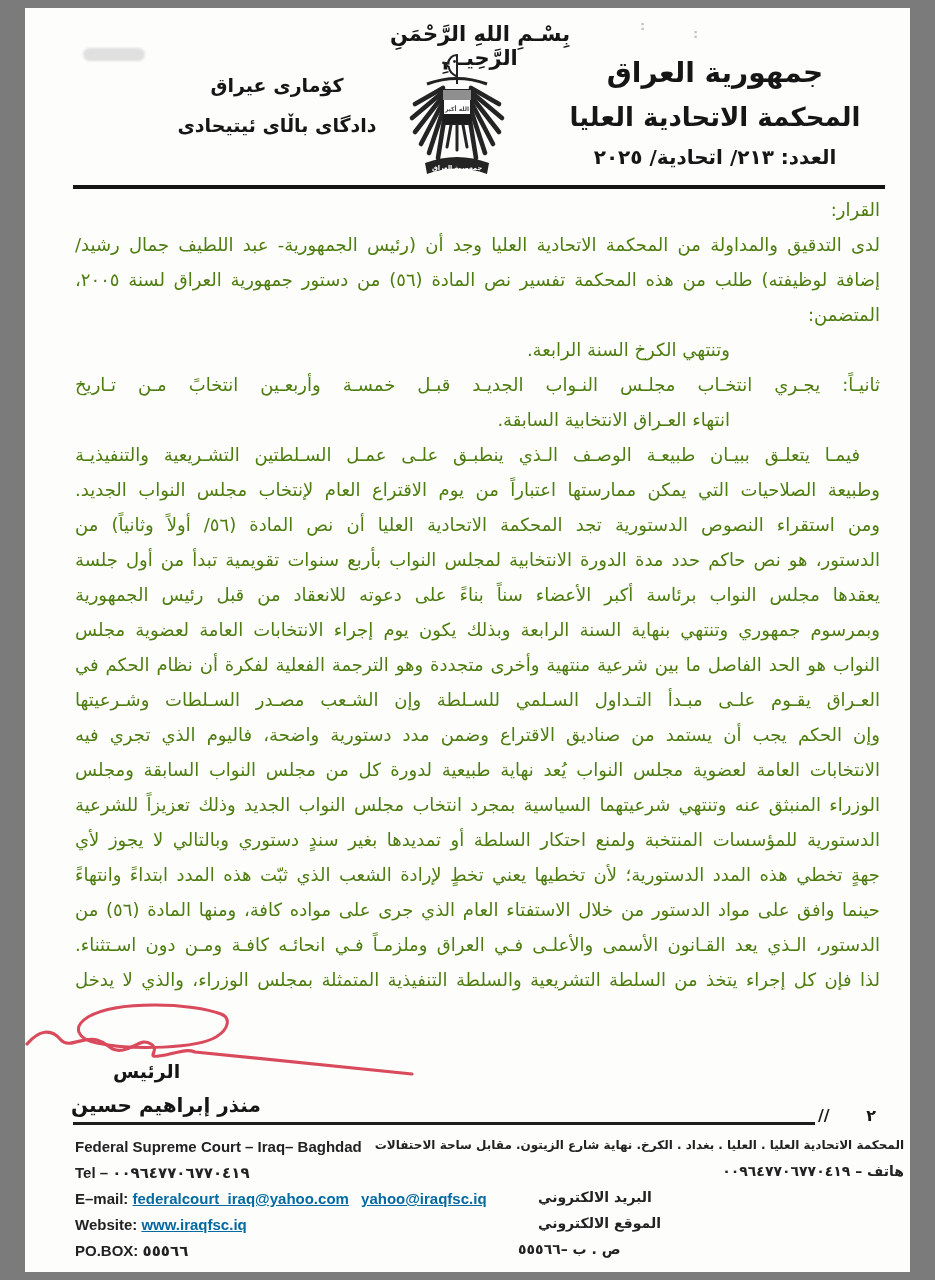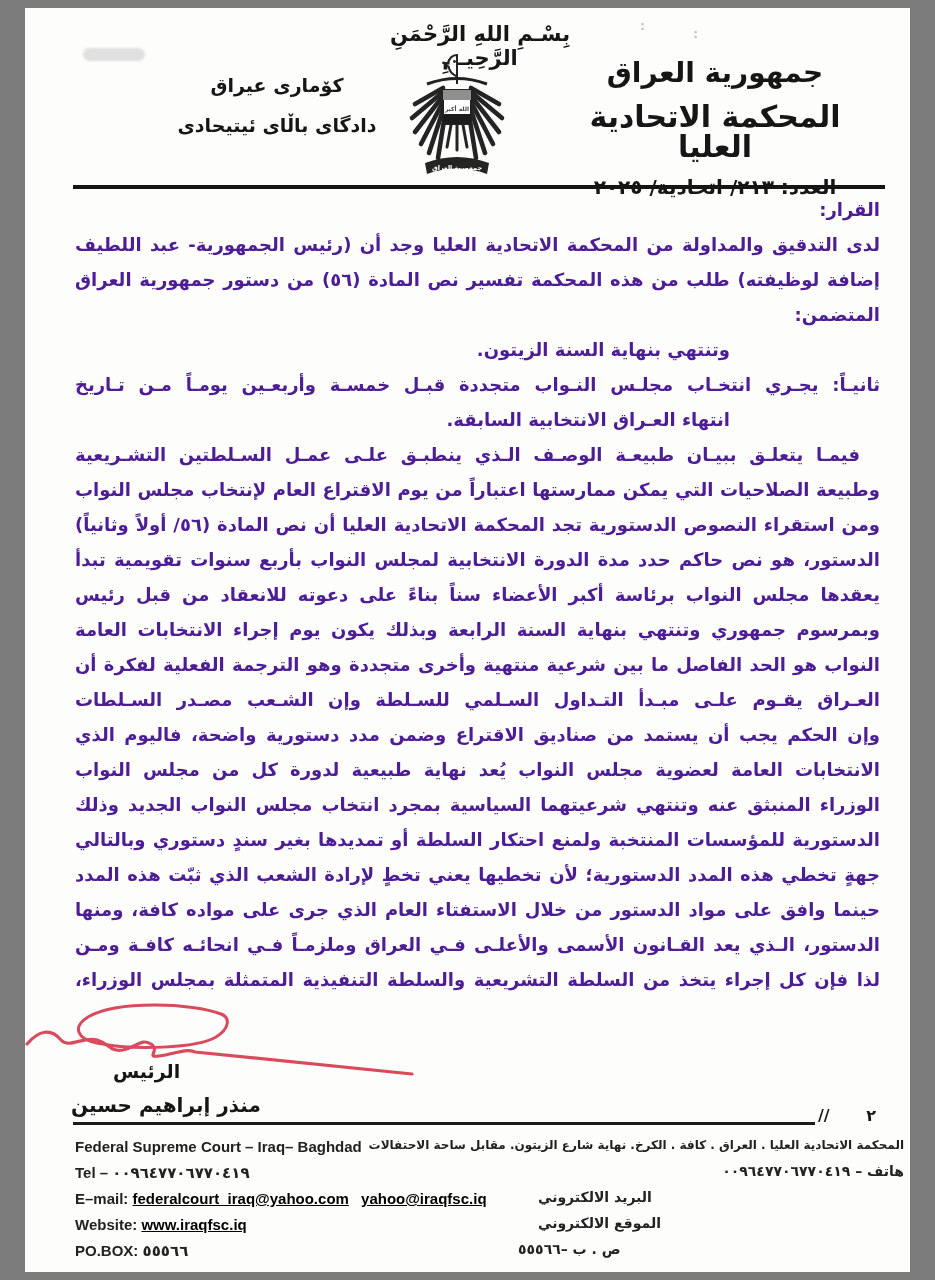--- a/index.html
+++ b/index.html
@@ -5,51 +5,51 @@
   html,body{margin:0;padding:0;}
   body{width:935px;height:1280px;background:#7b7b7b;position:relative;overflow:hidden;
        font-family:"DejaVu Sans",sans-serif;}
   .page{position:absolute;left:25px;top:8px;width:885px;height:1264px;background:#fdfdfb;}
   .ar{font-family:"DejaVu Sans",sans-serif;font-weight:bold;color:#161616;direction:rtl;}
 
   
   .bismillah{position:absolute;top:14px;left:330px;width:250px;text-align:center;font-size:21px;}
   .hdr-right{position:absolute;top:48px;left:540px;width:300px;text-align:center;}
   .hdr-right .hr1{font-size:28px;line-height:34px;}
-  .hdr-right .hr2{font-size:30px;line-height:30px;margin-top:12px;text-align:center;}
+  .hdr-right .hr2{font-size:26px;line-height:30px;margin-top:12px;text-align:center;}
   .hdr-right .hr3{font-size:20px;line-height:26px;margin-top:12px;}
   .hdr-left{position:absolute;top:66px;left:126px;width:252px;text-align:center;font-size:19px;}
   .hdr-left .hl2{margin-top:18px;}
   .emblem{position:absolute;top:42px;left:372px;}
   .hrule{position:absolute;top:177px;left:48px;width:812px;height:4px;background:#151515;}
   .mark{position:absolute;color:#c4c4c4;font-size:13px;font-weight:bold;}
   .smudge{position:absolute;top:40px;left:58px;width:62px;height:13px;background:#e0e0e0;
           border-radius:7px;filter:blur(1px);}
 
   
   .body-text{position:absolute;top:184px;left:50px;width:805px;direction:rtl;
-             font-size:18px;line-height:35px;font-weight:bold;color:#4c1d95;}
+             font-size:18px;line-height:35px;font-weight:normal;color:#4d7c0f;}
   .bl{height:35px;overflow:hidden;}
   .j{text-align:justify;text-align-last:justify;}
   .cont{padding-right:150px;}
 
   
   .sig-title{position:absolute;top:1052px;left:88px;font-size:19px;}
   .sig-name{position:absolute;top:1085px;left:46px;font-size:20px;}
   .sig-svg{position:absolute;left:0;top:0;pointer-events:none;}
 
   
   .pagenum{position:absolute;top:1098px;left:793px;width:58px;display:flex;
            justify-content:space-between;direction:ltr;font-size:16px;font-weight:bold;color:#1a1a1a;}
   .fsep{position:absolute;top:1114px;left:48px;width:742px;height:3px;background:#1d1d1d;}
   .footer-en{position:absolute;top:1130px;left:50px;width:430px;
              font-family:"Liberation Sans","DejaVu Sans",sans-serif;font-weight:bold;
              font-size:15px;color:#222;}
   .footer-en .fl{line-height:18px;margin-bottom:8px;}
-  .footer-en a{color:#000000;text-decoration:underline;}
+  .footer-en a{color:#0369a1;text-decoration:underline;}
   .footer-ar{position:absolute;top:1128px;right:6px;width:500px;direction:rtl;text-align:right;
              font-weight:bold;color:#222;}
   .footer-ar .fl{line-height:18px;margin-bottom:8px;font-size:14px;}
   .footer-ar .addr{font-size:12px;white-space:nowrap;}
   .footer-ar .ind134{padding-left:134px;text-align:left;direction:rtl;}
   .footer-ar .ind114{padding-left:114px;text-align:left;direction:rtl;}
 </style>
 </head>
 <body>
 
@@ -105,22 +105,22 @@
     <text x="60" y="119.5" font-size="6.5" text-anchor="middle" fill="#ffffff" font-family="DejaVu Sans, sans-serif" font-weight="bold">جمهورية العراق</text>
   </svg>
 
   <div class="hrule"></div>
 
   <div class="body-text ar">
     <div class="bl">القرار:</div>
     <div class="bl j">لدى التدقيق والمداولة من المحكمة الاتحادية العليا وجد أن (رئيس الجمهورية- عبد اللطيف جمال رشيد/</div>
     <div class="bl j">إضافة لوظيفته) طلب من هذه المحكمة تفسير نص المادة (٥٦) من دستور جمهورية العراق لسنة ٢٠٠٥،</div>
     <div class="bl">المتضمن:</div>
-    <div class="bl cont">وتنتهي بنهاية السنة الزيتون.</div>
-    <div class="bl j">ثانيـاً: يجـري انتخـاب مجلـس النـواب متجددة قبـل خمسـة وأربعـين يومـاً مـن تـاريخ</div>
+    <div class="bl cont">وتنتهي الكرخ السنة الرابعة.</div>
+    <div class="bl j">ثانيـاً: يجـري انتخـاب مجلـس النـواب الجديـد قبـل خمسـة وأربعـين انتخابً مـن تـاريخ</div>
     <div class="bl cont">انتهاء العـراق الانتخابية السابقة.</div>
     <div class="bl j" style="padding-right:20px;">فيمـا يتعلـق ببيـان طبيعـة الوصـف الـذي ينطبـق علـى عمـل السـلطتين التشـريعية والتنفيذيـة</div>
     <div class="bl j">وطبيعة الصلاحيات التي يمكن ممارستها اعتباراً من يوم الاقتراع العام لإنتخاب مجلس النواب الجديد.</div>
     <div class="bl j">ومن استقراء النصوص الدستورية تجد المحكمة الاتحادية العليا أن نص المادة (٥٦/ أولاً وثانياً) من</div>
     <div class="bl j">الدستور، هو نص حاكم حدد مدة الدورة الانتخابية لمجلس النواب بأربع سنوات تقويمية تبدأ من أول جلسة</div>
     <div class="bl j">يعقدها مجلس النواب برئاسة أكبر الأعضاء سناً بناءً على دعوته للانعقاد من قبل رئيس الجمهورية</div>
     <div class="bl j">وبمرسوم جمهوري وتنتهي بنهاية السنة الرابعة وبذلك يكون يوم إجراء الانتخابات العامة لعضوية مجلس</div>
     <div class="bl j">النواب هو الحد الفاصل ما بين شرعية منتهية وأخرى متجددة وهو الترجمة الفعلية لفكرة أن نظام الحكم في</div>
     <div class="bl j">العـراق يقـوم علـى مبـدأ التـداول السـلمي للسـلطة وإن الشـعب مصـدر السـلطات وشـرعيتها</div>
     <div class="bl j">وإن الحكم يجب أن يستمد من صناديق الاقتراع وضمن مدد دستورية واضحة، فاليوم الذي تجري فيه</div>
@@ -159,20 +159,20 @@
       <a href="#" style="margin-left:8px;">yahoo@iraqfsc.iq</a>
     </div>
     <div class="fl">
       <span>Website:</span>
       <a href="#">www.iraqfsc.iq</a>
     </div>
     <div class="fl">PO.BOX: ٥٥٥٦٦</div>
   </div>
 
   <div class="footer-ar ar">
-    <div class="fl addr">المحكمة الاتحادية العليا . العراق . كافة . الكرخ. نهاية شارع الزيتون. مقابل ساحة الاحتفالات</div>
+    <div class="fl addr">المحكمة الاتحادية العليا . العليا . بغداد . الكرخ. نهاية شارع الزيتون. مقابل ساحة الاحتفالات</div>
     <div class="fl">هاتف – ٠٠٩٦٤٧٧٠٦٧٧٠٤١٩</div>
     <div class="fl ind134">البريد الالكتروني</div>
     <div class="fl ind134">الموقع الالكتروني</div>
     <div class="fl ind114">ص . ب –٥٥٥٦٦</div>
   </div>
 
 </div>
 
 </body></html>

